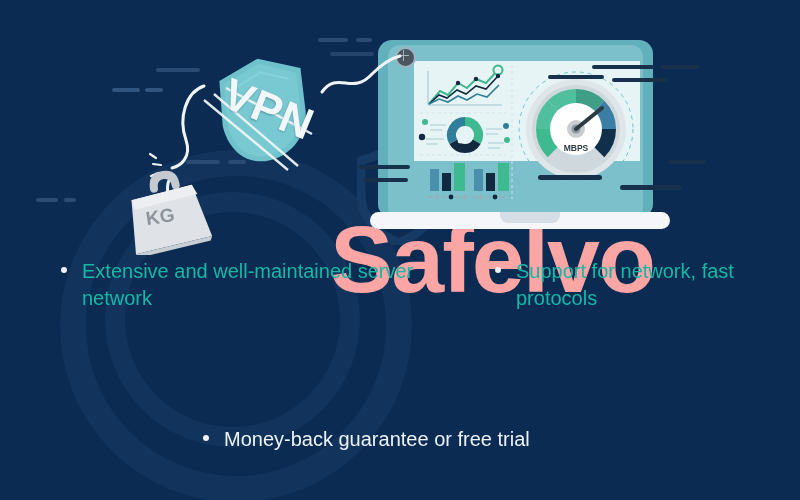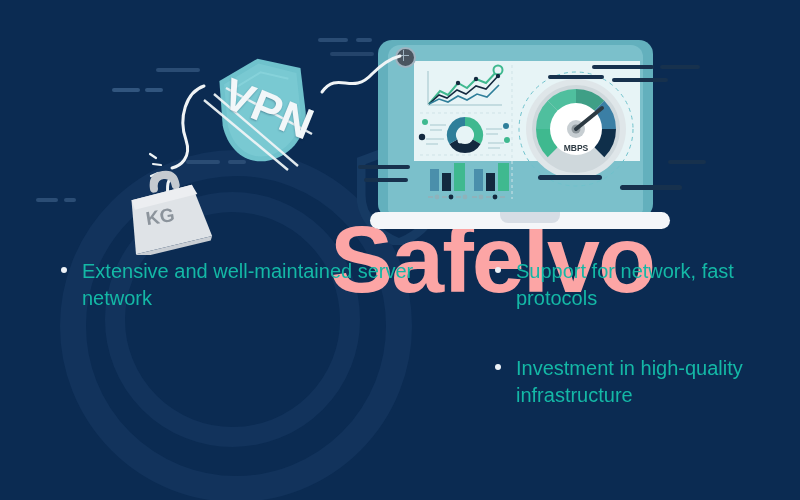--- a/index.html
+++ b/index.html
@@ -292,21 +292,21 @@
         <span class="dot"></span>
         <span>Extensive and well-maintained server network</span>
       </div>
     </div>
 
     <div class="col col-right">
       <div class="bullet">
         <span class="dot"></span>
         <span>Support for network, fast protocols</span>
       </div>
-      <div class="bullet">
-        <span class="dot"></span>
-        <span>Investment in high-quality infrastructure</span>
-      </div>
     </div>
 
+    <div class="bullet-center">
+      <span class="dot"></span>
+      <span>Money-back guarantee or free trial</span>
+    </div>
   </div>
 
 </div>
 
 </body></html>

